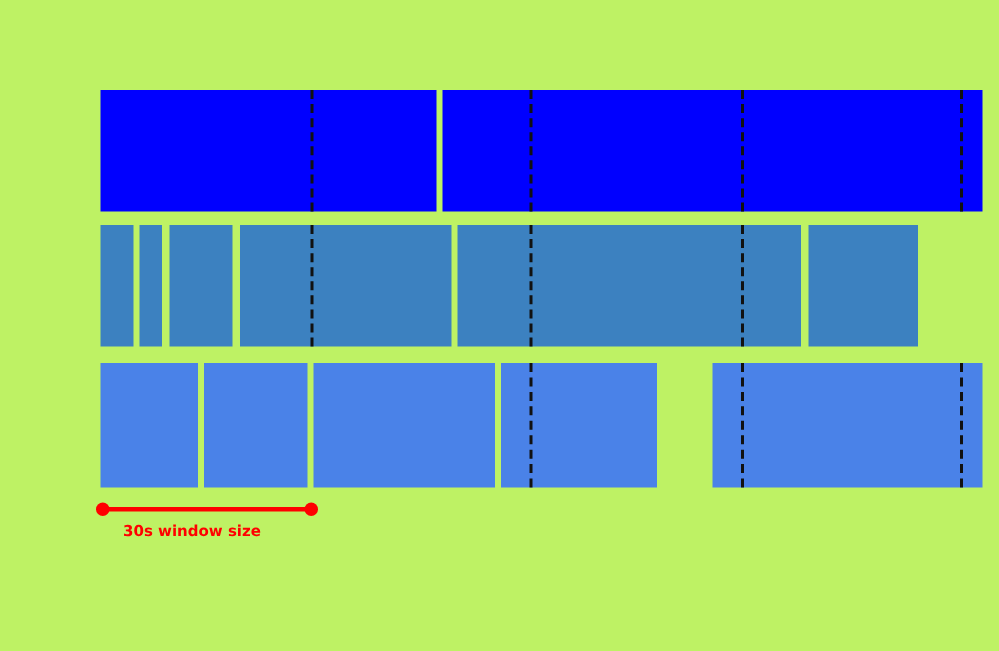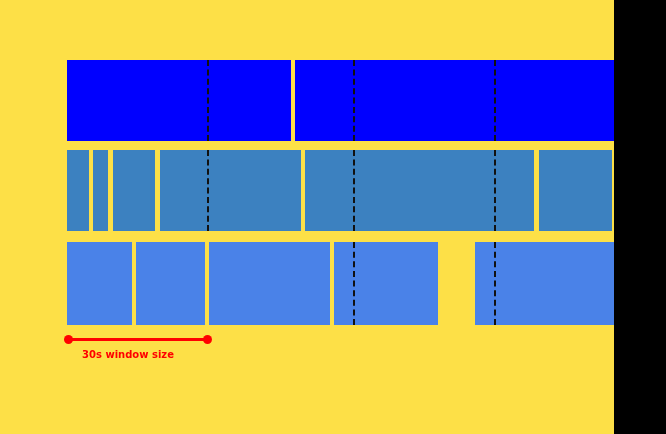--- a/index.html
+++ b/index.html
@@ -54,21 +54,21 @@
     font-size: 10px;
     font-weight: bold;
     font-family: "DejaVu Sans", "Liberation Sans", sans-serif;
     white-space: nowrap;
     letter-spacing: 0px;
   }
 </style>
 </head>
 <body>
 
-<div id="stage" style="width: 614px; height: 434px; background: #fde047;">
+<div id="stage" style="width: 666px; height: 434px; background: #bef264;">
     <div class="row" style="top: 60px; height: 81px;">
       <div class="seg" style="left: 67px; width: 224px; background: rgb(0, 0, 255);"></div>
       <div class="seg" style="left: 295px; width: 360px; background: rgb(0, 0, 255);"></div>
       <div class="dash" style="left: 207px; top: 0px; height: 81px; border-left-color: rgb(17, 17, 17);"></div>
       <div class="dash" style="left: 353px; top: 0px; height: 81px; border-left-color: rgb(17, 17, 17);"></div>
       <div class="dash" style="left: 494px; top: 0px; height: 81px; border-left-color: rgb(17, 17, 17);"></div>
       <div class="dash" style="left: 640px; top: 0px; height: 81px; border-left-color: rgb(17, 17, 17);"></div>
     </div>
     <div class="row" style="top: 150px; height: 81px;">
       <div class="seg" style="left: 67px; width: 22px; background: rgb(60, 129, 192);"></div>

